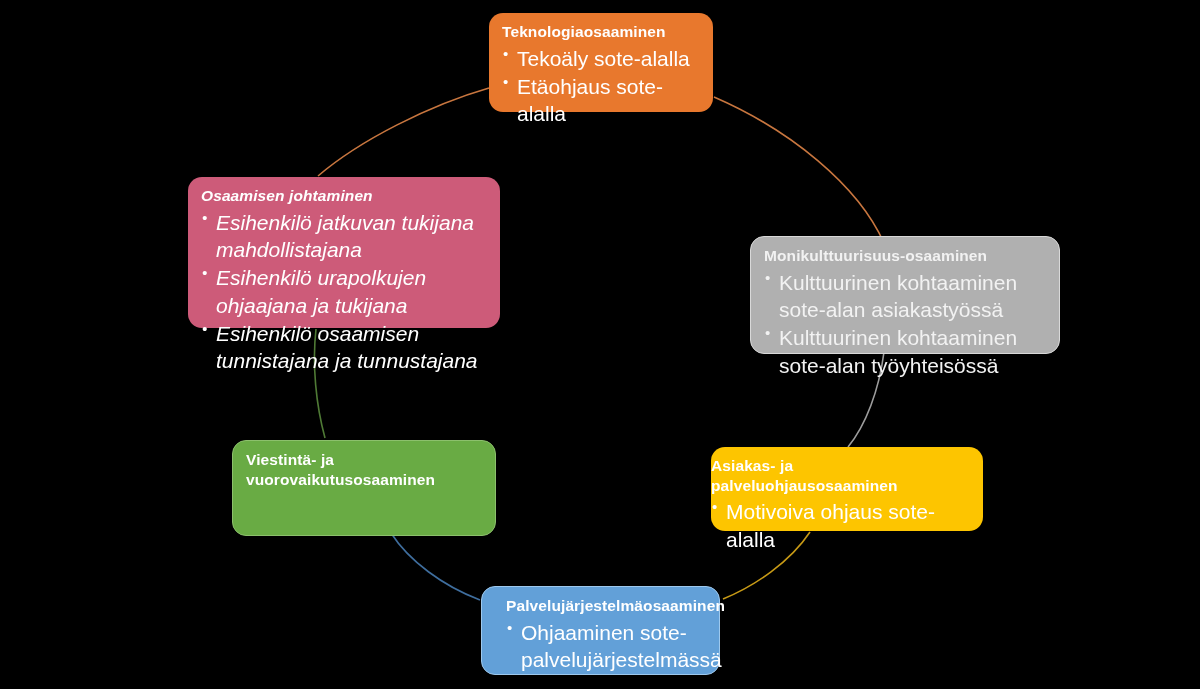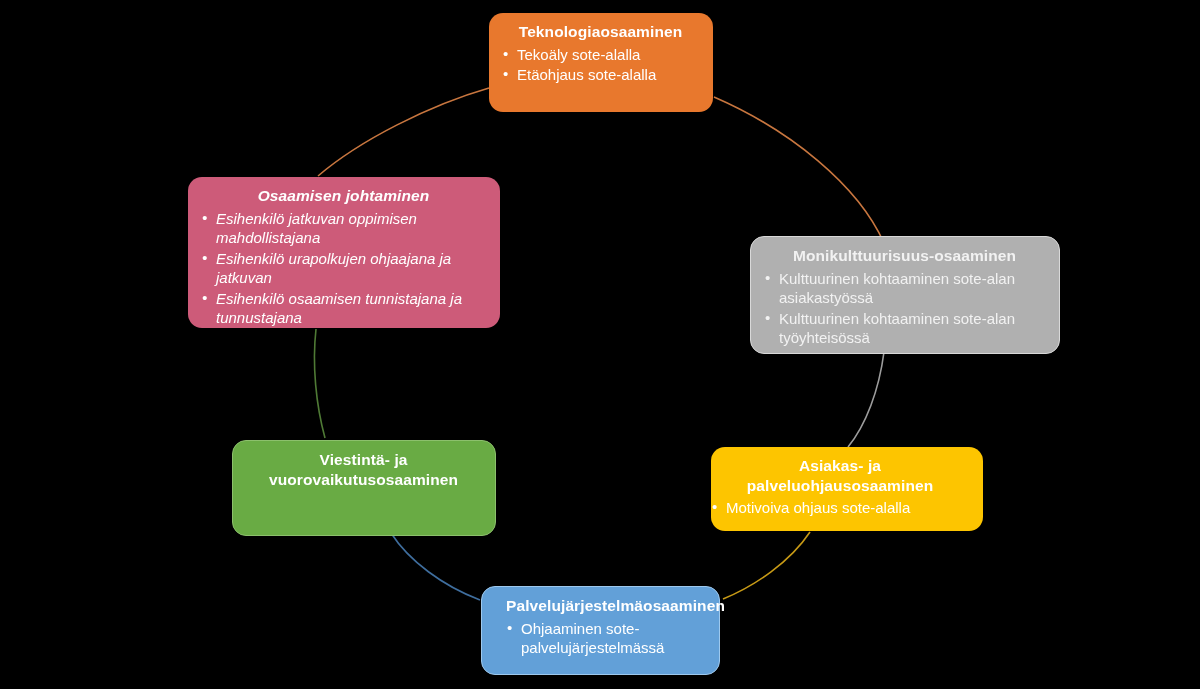--- a/index.html
+++ b/index.html
@@ -32,30 +32,29 @@
     padding: 9px 14px 9px 13px;
     color: #ffffff;
   }
   .node .title {
     font-weight: bold;
     font-size: 15.5px;
     line-height: 1.27;
     letter-spacing: 0.1px;
     margin: 0 0 3px 0;
     white-space: pre-line;
-    text-align: center;
   }
   .node ul {
     list-style: none;
     margin: 0;
     padding: 0;
   }
   .node li {
     position: relative;
-    font-size: 15px;
+    font-size: 21px;
     line-height: 1.3;
     padding-left: 15px;
     margin-bottom: 1px;
   }
   .node li::before {
     content: "\2022";
     position: absolute;
     left: 1px;
     top: -1px;
     font-size: 15px;
@@ -93,22 +92,22 @@
     <div class="title">Teknologiaosaaminen</div>
     <ul>
       <li>Tekoäly sote-alalla</li>
       <li>Etäohjaus sote-alalla</li>
     </ul>
   </div>
 
   <div class="node n-lead" style="left:188px; top:177px; width:312px; height:151px;">
     <div class="title">Osaamisen johtaminen</div>
     <ul>
-      <li>Esihenkilö jatkuvan oppimisen mahdollistajana</li>
-      <li>Esihenkilö urapolkujen ohjaajana ja jatkuvan</li>
+      <li>Esihenkilö jatkuvan tukijana mahdollistajana</li>
+      <li>Esihenkilö urapolkujen ohjaajana ja tukijana</li>
       <li>Esihenkilö osaamisen tunnistajana ja tunnustajana</li>
     </ul>
   </div>
 
   <div class="node n-multi" style="left:750px; top:236px; width:310px; height:118px;">
     <div class="title">Monikulttuurisuus-osaaminen</div>
     <ul>
       <li>Kulttuurinen kohtaaminen sote-alan asiakastyössä</li>
       <li>Kulttuurinen kohtaaminen sote-alan työyhteisössä</li>
     </ul>

